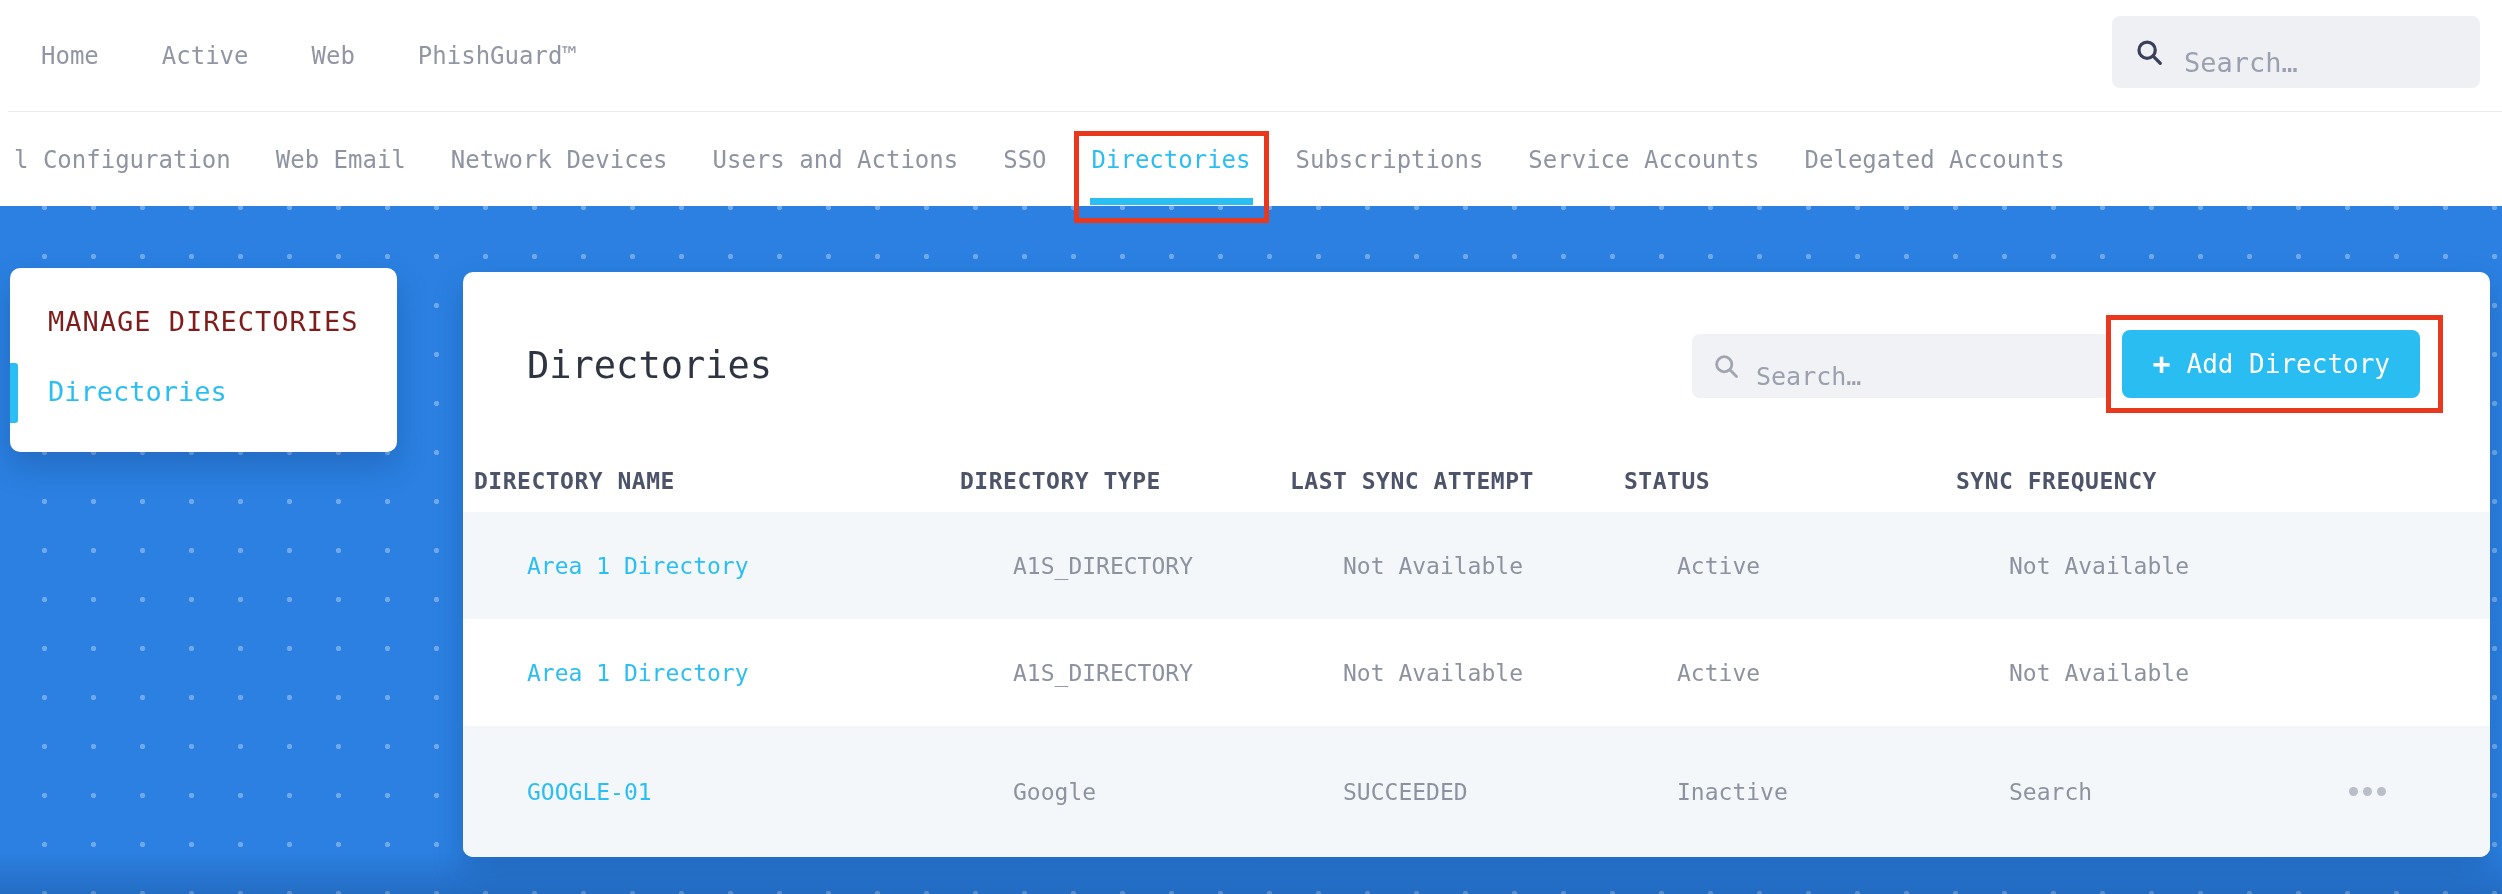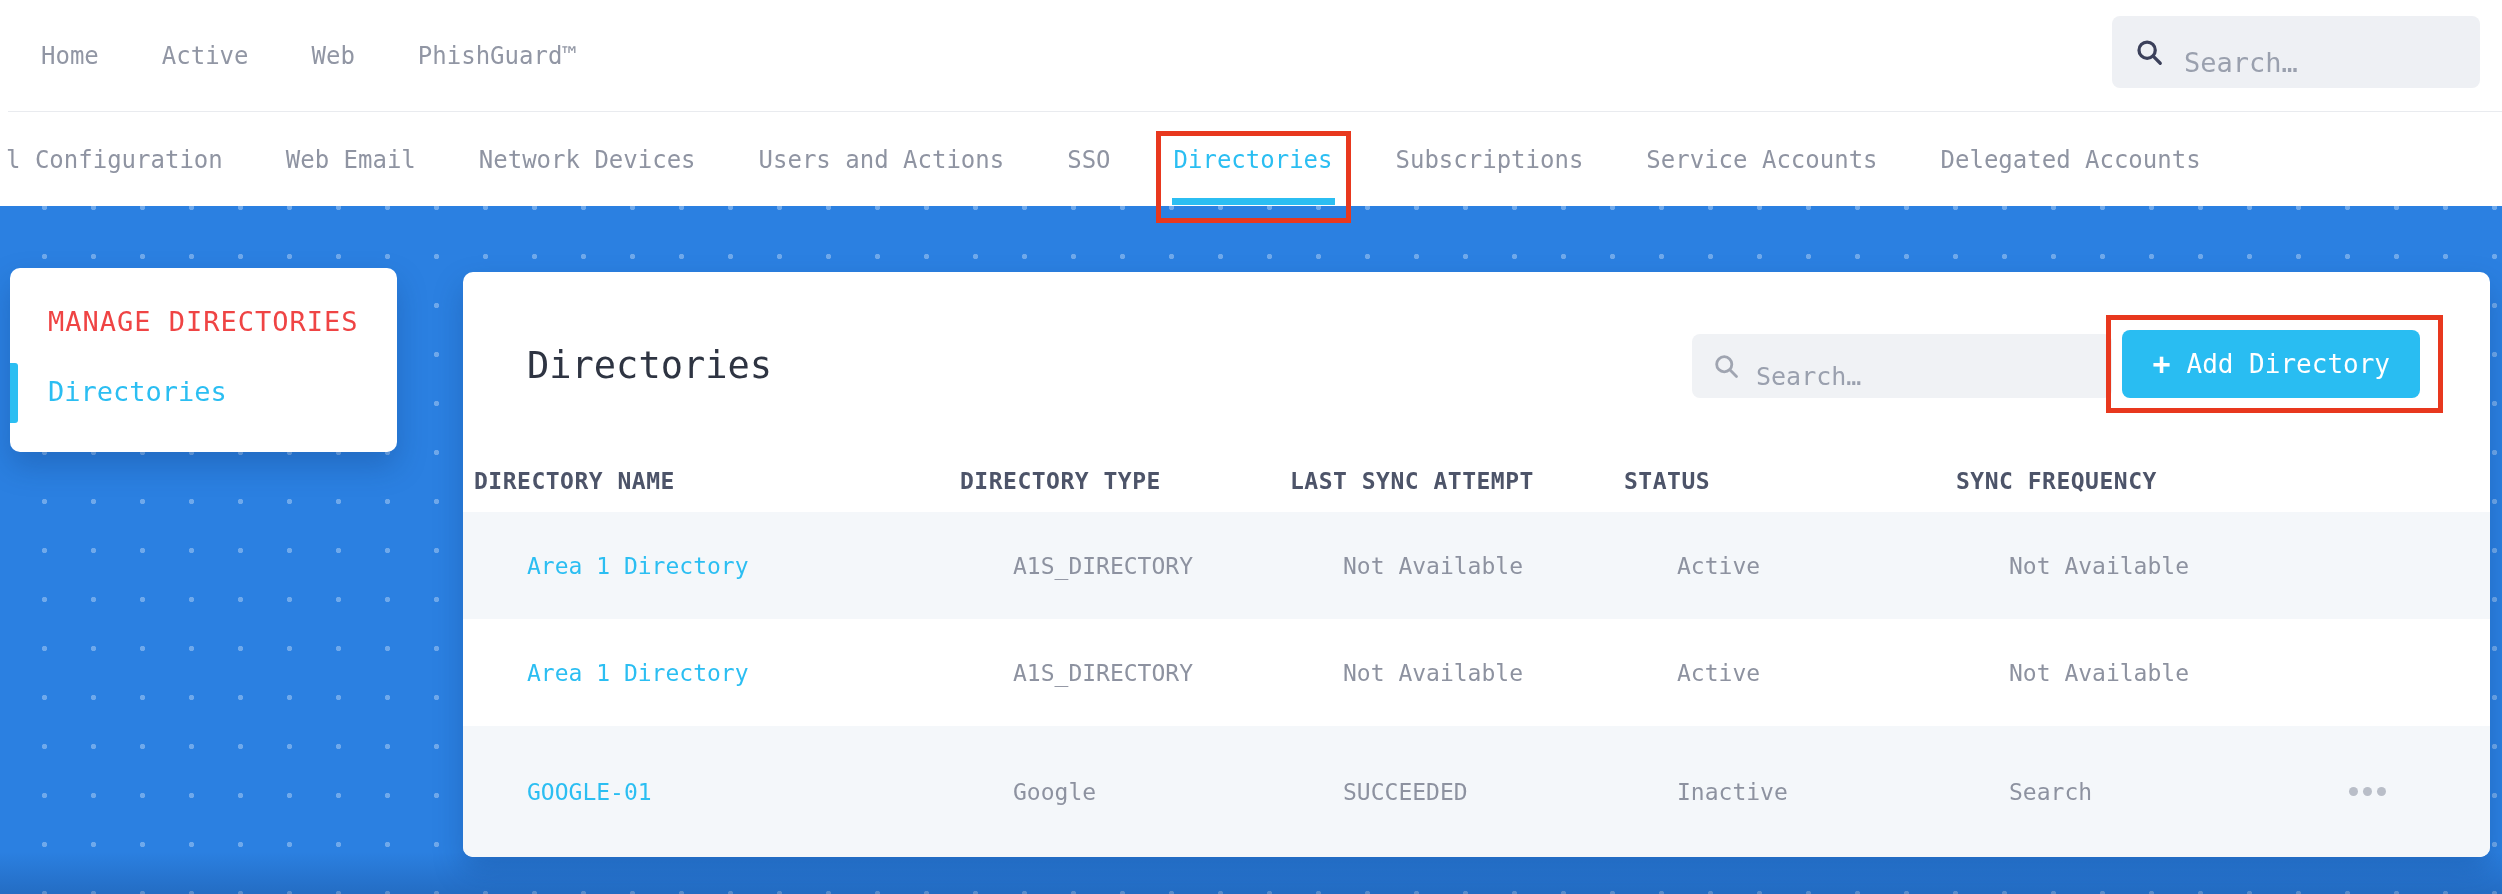--- a/index.html
+++ b/index.html
@@ -28,21 +28,21 @@
   .top-search svg { flex:0 0 auto; color:#3b405a; }
   .search-input {
     flex:1; border:none; outline:none; background:transparent;
     font-family:inherit; font-size:27px; color:#6d28d9; min-width:0;margin-top:20px;
   }
   .search-input::placeholder { color:#9aa0ae; }
 
   
   .tab-bar {
     position:absolute; top:113px; left:0; right:0; height:93px;
-    background:#fff; display:flex; align-items:center; gap:63px; padding-left:6px;
+    background:#fff; display:flex; align-items:center; gap:45px; padding-left:14px;
   }
   .tab {
     position:relative; height:100%; display:flex; align-items:center;
     font-size:24px; color:#8f94a2; white-space:nowrap; cursor:pointer;
   }
   .tab.active { color:#2bbef2; }
   .tab-underline {
     position:absolute; left:-2px; right:-2px; bottom:1px; height:7px;
     background:#2bbef2;
   }
@@ -64,21 +64,21 @@
   }
 
   
   .side-card {
     position:absolute; left:10px; top:268px; width:387px; height:184px;
     background:#fff; border-radius:10px;
     box-shadow:0 14px 30px rgba(16,55,115,0.28);
   }
   .side-title {
     position:absolute; left:38px; top:38px;
-    font-size:27px; color:#ef4444; letter-spacing:1px; white-space:nowrap;
+    font-size:27px; color:#7f1d1d; letter-spacing:1px; white-space:nowrap;
   }
   .side-indicator {
     position:absolute; left:0; top:95px; width:8px; height:60px;
     background:#2bbef2; border-radius:0 3px 3px 0;
   }
   .side-link {
     position:absolute; left:38px; top:108px;
     font-size:27px; color:#2bbef2; cursor:pointer; white-space:nowrap;
   }
 

